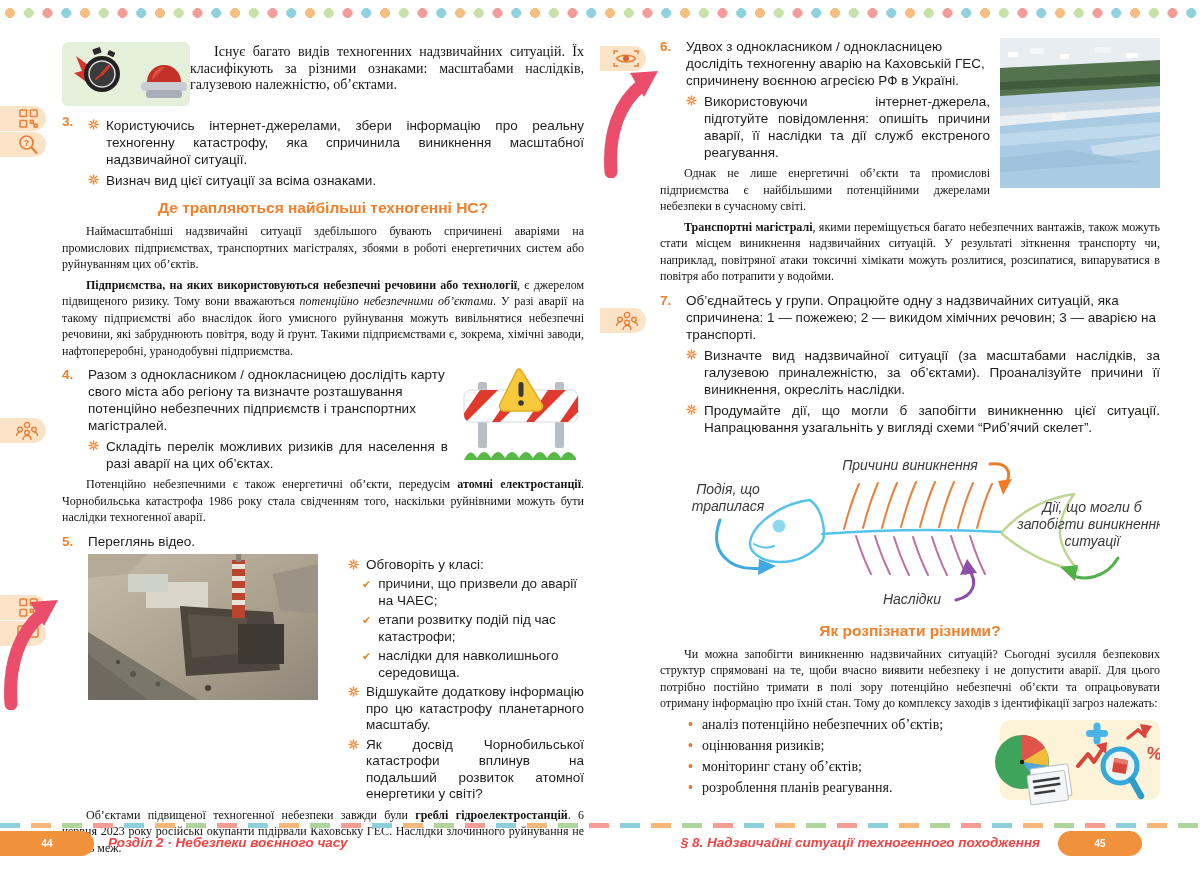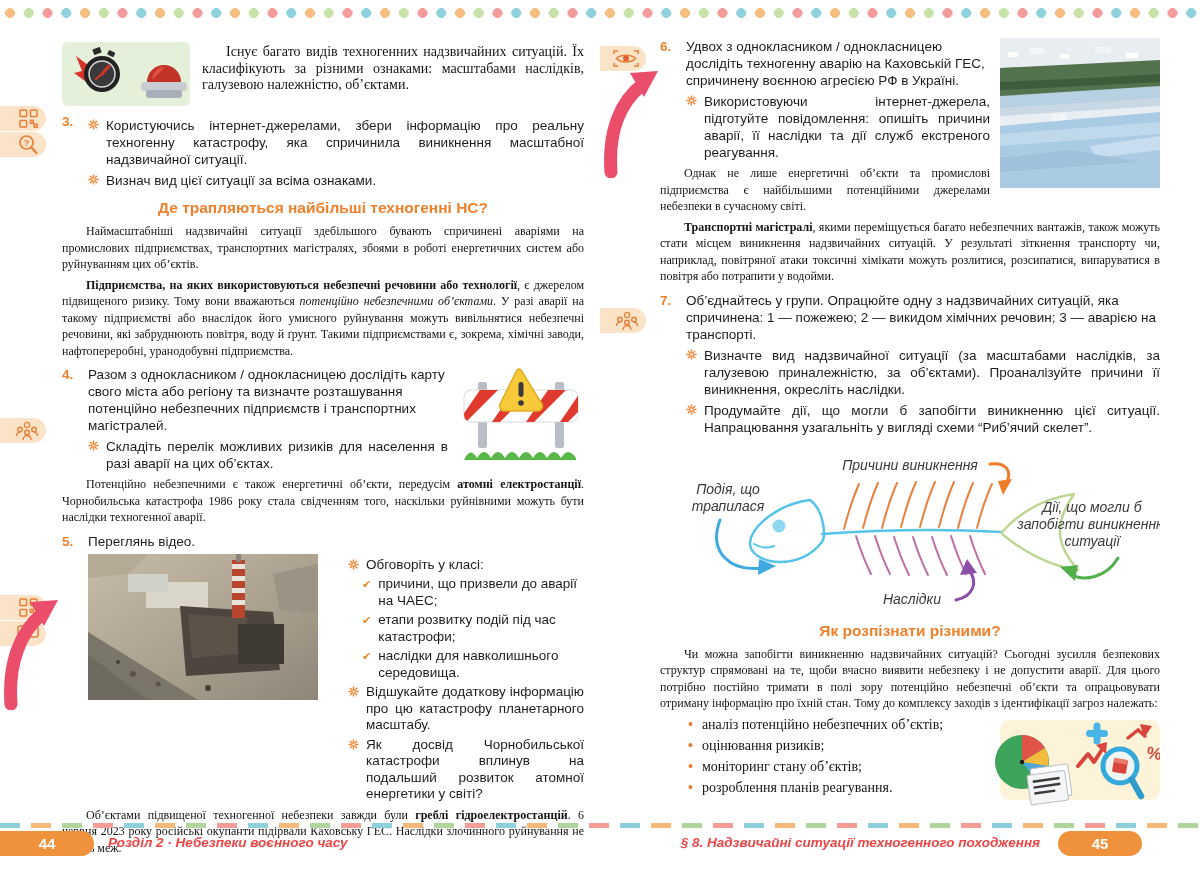--- a/index.html
+++ b/index.html
@@ -45,21 +45,21 @@
   .chk{display:flex;gap:7px;margin:3px 0 0 14px;}
   .tick{color:#E8872B;font-family:"DejaVu Sans",sans-serif;font-size:11px;flex:none;margin-top:1px;}
 
   
   .tab{position:absolute;left:0;width:46px;height:25px;background:#FBE3C8;
        border-radius:0 13px 13px 0;display:flex;align-items:center;justify-content:flex-end;
        padding-right:7px;box-sizing:border-box;z-index:1;}
   .marrow{position:absolute;z-index:2;}
 
   
-  .intro{display:flex;gap:12px;}
+  .intro{display:flex;}
   .intro-text{flex:1;font-size:14px;line-height:16.5px;text-align:justify;text-indent:24px;margin-top:2px;}
 
   
   .sideflex{display:flex;gap:10px;}
   .sideflex .left{flex:1;}
 
   .row5{display:flex;gap:30px;margin-top:4px;}
   .bullets5{flex:1;font-family:"Liberation Sans",sans-serif;font-size:13.5px;line-height:16.5px;}
   .bullets5 .sub{margin-top:3px;}
 
@@ -70,21 +70,21 @@
   .row-end .left{flex:1;}
 
   
   .dashline{position:absolute;top:823px;left:0;width:1200px;height:5px;
     background:repeating-linear-gradient(90deg,
       #8ECFDC 0 20px,rgba(0,0,0,0) 20px 31px,
       #F5B878 31px 51px,rgba(0,0,0,0) 51px 62px,
       #AFD59A 62px 82px,rgba(0,0,0,0) 82px 93px,
       #F59C94 93px 113px,rgba(0,0,0,0) 113px 124px);}
   .pill{position:absolute;top:831px;height:25px;background:#F0923B;color:#fff;
-        font-family:"Liberation Sans",sans-serif;font-weight:bold;font-size:15px;
+        font-family:"Liberation Sans",sans-serif;font-weight:bold;font-size:10px;
         display:flex;align-items:center;justify-content:center;}
   .pill-left{left:0;width:94px;border-radius:0 13px 13px 0;}
   .pill-right{right:58px;width:84px;border-radius:13px;}
   .ftext{position:absolute;top:835px;font-family:"Liberation Sans",sans-serif;
          font-style:italic;font-weight:700;font-size:13.5px;color:#ef4444;}
   .ftext-left{left:108px;}
   .ftext-right{right:160px;}
 
   .imgbox{flex:none;}
   svg{display:block;}

